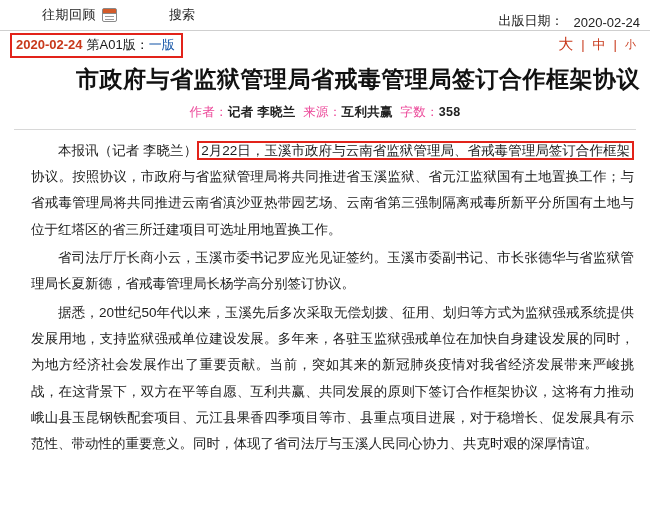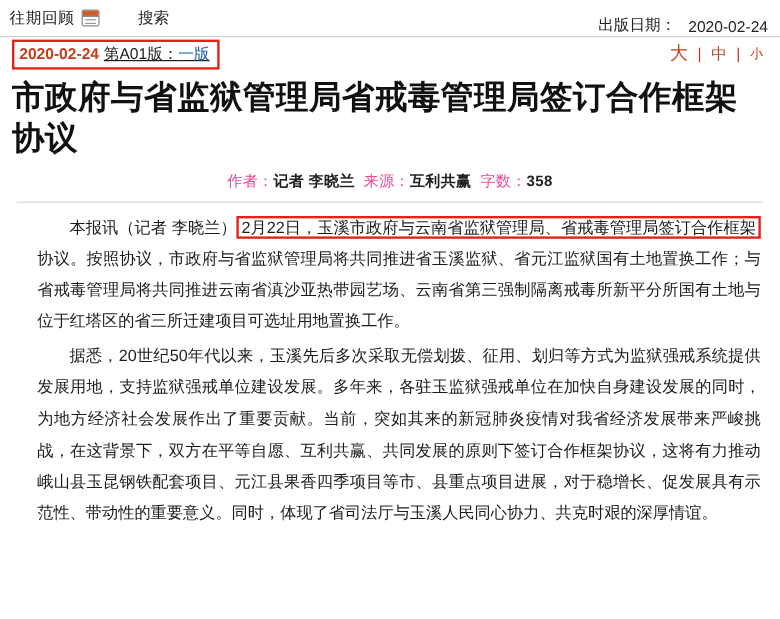--- a/index.html
+++ b/index.html
@@ -24,20 +24,21 @@
   
   .toolbar {
     position: relative;
     height: 30px;
     border-bottom: 1px solid #cfcfcf;
     display: flex;
     align-items: center;
     font-size: 13px;
     color: #333;
     background: #fff;
+    padding-left: 34px;
   }
   .toolbar .tb-left {
     display: flex;
     align-items: center;
     padding-left: 8px;
     gap: 6px;
   }
   .tb-label {
     color: #222;
     font-size: 13px;
@@ -64,21 +65,21 @@
   .cal-icon::after {
     content: "";
     position: absolute;
     left: 2px; top: 7px;
     width: 9px;
     height: 1px;
     box-shadow: 0 3px 0 0 #9a9a9a;
     background: #9a9a9a;
   }
   .toolbar .search-btn {
-    margin-left: 26px;
+    margin-left: 46px;
     font-size: 13px;
     color: #222;
     cursor: pointer;
   }
   .toolbar .tb-right {
     position: absolute;
     right: 10px;
     top: 0;
     height: 30px;
     display: flex;
@@ -104,21 +105,20 @@
     gap: 4px;
   }
   .issue-date {
     color: #c8391b;
     font-size: 13px;
     font-weight: bold;
   }
   .issue-edition {
     color: #1a1a1a;
     font-size: 13px;
-    text-decoration: underline;
   }
   .issue-edition .blue {
     color: #1757a8;
   }
   .font-sizer {
     position: absolute;
     right: 14px;
     top: 4px;
     display: flex;
     align-items: center;
@@ -131,22 +131,22 @@
   }
   .font-sizer .fs-item {
     cursor: pointer;
   }
   .font-sizer .fs-small { font-size: 11px; }
   .font-sizer .fs-mid   { font-size: 13px; }
   .font-sizer .fs-big   { font-size: 15px; }
 
   
   .headline {
-    text-align: left;
-    font-size: 27px;
+    text-align: right;
+    font-size: 23px;
     font-weight: bold;
     color: #111;
     letter-spacing: 0.5px;
     margin: 4px 0 0 0;
     padding: 2px 10px 0 10px;
     line-height: 1.25;
   }
 
   
   .byline {
@@ -222,16 +222,17 @@
   <div class="byline">
     <span class="lbl">作者：</span><span class="val">记者 李晓兰</span>
     &nbsp;<span class="lbl">来源：</span><span class="val">互利共赢</span>
     &nbsp;<span class="lbl">字数：</span><span class="val">358</span>
   </div>
 
   <div class="hr"></div>
 
   <div class="article">
     <p><span>本报讯（记者 李晓兰）</span><span class="hl-box">2月22日，玉溪市政府与云南省监狱管理局、省戒毒管理局签订合作框架</span><span>协议。按照协议，市政府与省监狱管理局将共同推进省玉溪监狱、省元江监狱国有土地置换工作；与省戒毒管理局将共同推进云南省滇沙亚热带园艺场、云南省第三强制隔离戒毒所新平分所国有土地与位于红塔区的省三所迁建项目可选址用地置换工作。</span></p>
+    <p>省司法厅厅长商小云，玉溪市委书记罗应光见证签约。玉溪市委副书记、市长张德华与省监狱管理局长夏新德，省戒毒管理局长杨学高分别签订协议。</p>
     <p>据悉，20世纪50年代以来，玉溪先后多次采取无偿划拨、征用、划归等方式为监狱强戒系统提供发展用地，支持监狱强戒单位建设发展。多年来，各驻玉监狱强戒单位在加快自身建设发展的同时，为地方经济社会发展作出了重要贡献。当前，突如其来的新冠肺炎疫情对我省经济发展带来严峻挑战，在这背景下，双方在平等自愿、互利共赢、共同发展的原则下签订合作框架协议，这将有力推动峨山县玉昆钢铁配套项目、元江县果香四季项目等市、县重点项目进展，对于稳增长、促发展具有示范性、带动性的重要意义。同时，体现了省司法厅与玉溪人民同心协力、共克时艰的深厚情谊。</p>
   </div>
 
 </div>
 
 </body></html>

